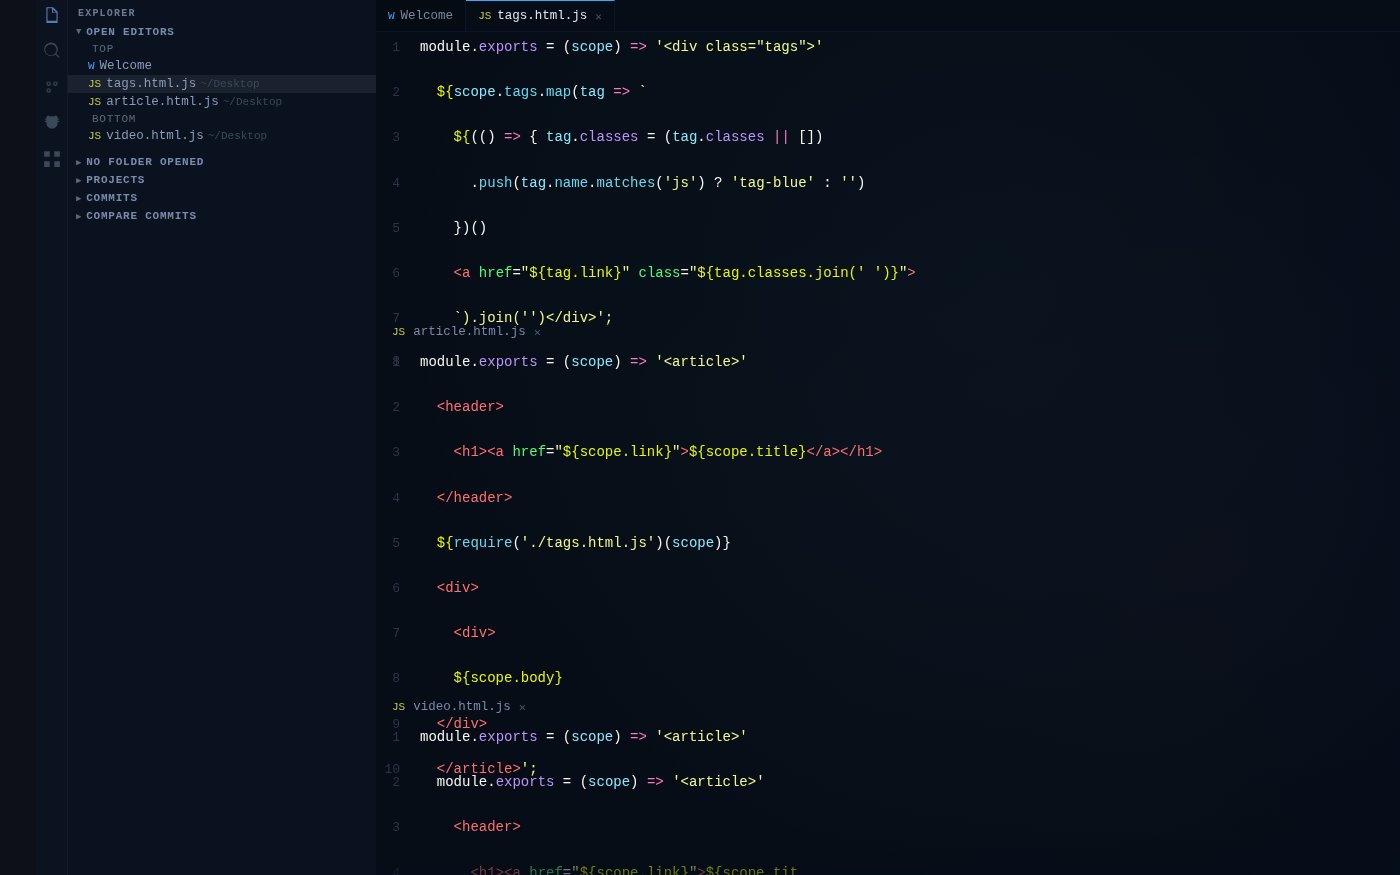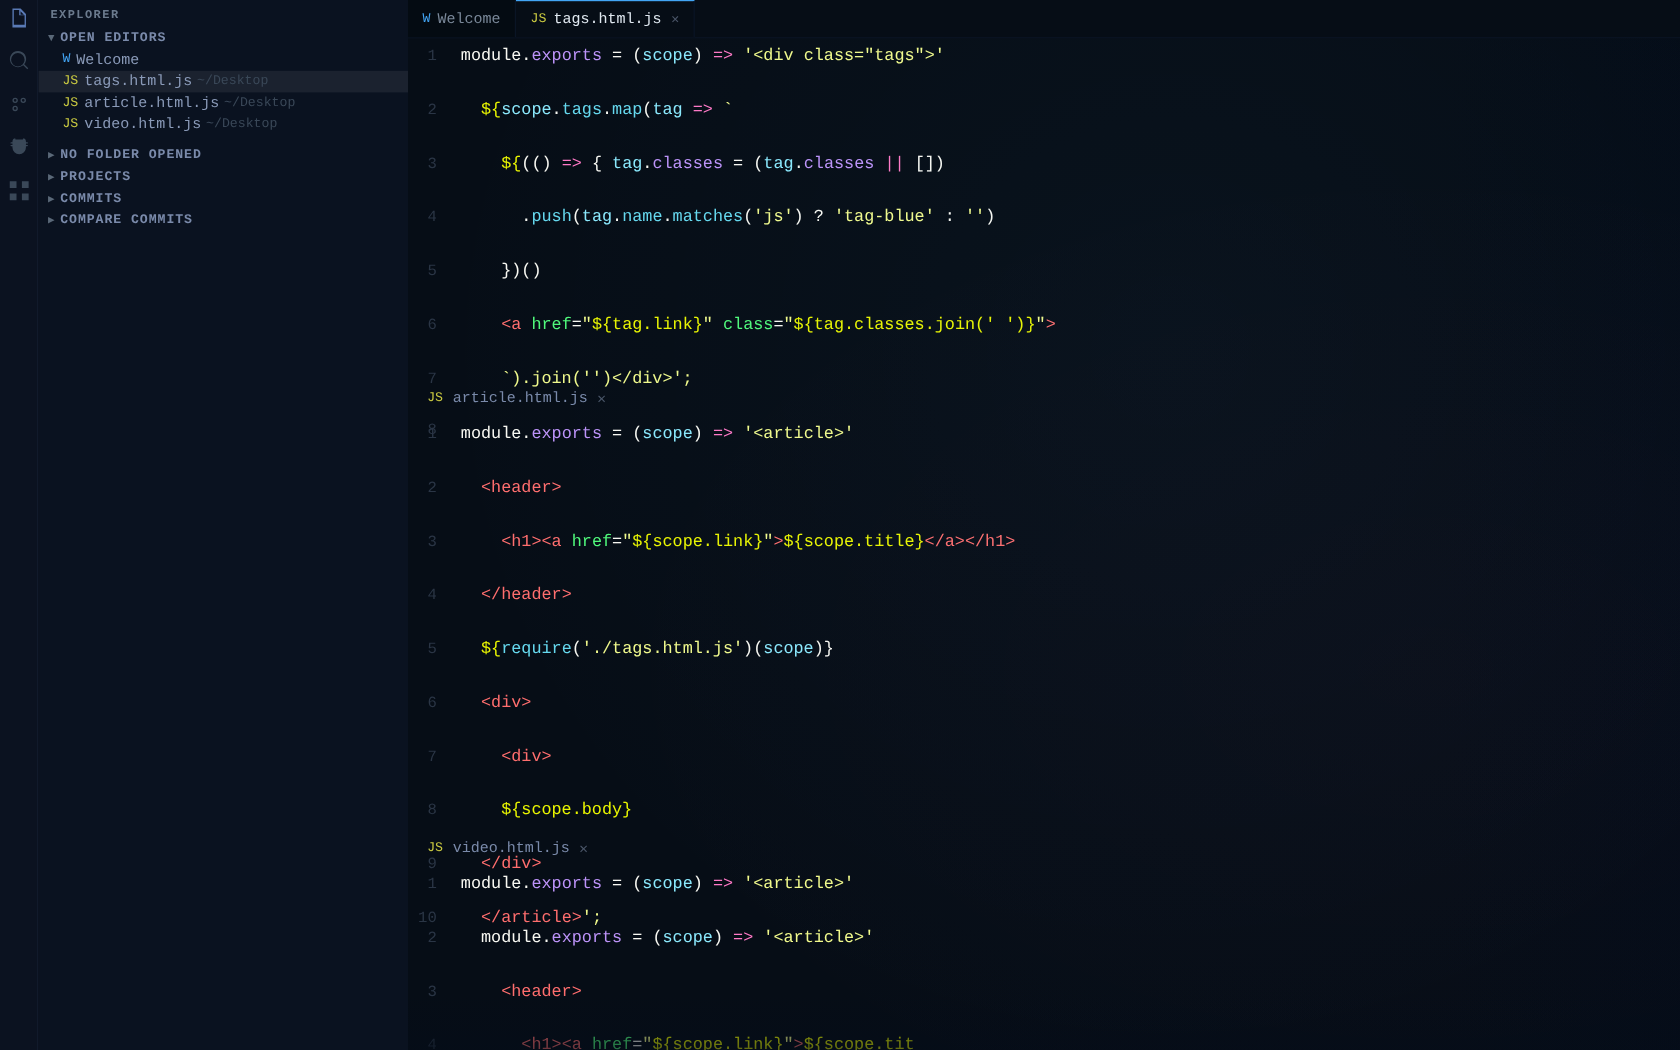--- a/index.html
+++ b/index.html
@@ -166,20 +166,21 @@
       height: 100%;
       background: linear-gradient(to right, transparent, rgba(4,12,24,0.8));
       pointer-events: none;
       z-index: 5;
     }
 
     
     .sidebar-wrapper {
       display: flex;
       height: 875px;
+      margin-left: 36px;
     }
 
     .sidebar-icons {
       width: 32px;
       background: #0b1220;
       display: flex;
       flex-direction: column;
       align-items: center;
       padding-top: 6px;
       gap: 18px;
@@ -267,39 +268,41 @@
   </div>
 
   <div class="sidebar-tree">
     <div class="explorer-title">EXPLORER</div>
 
     <div class="section-title">
       <span class="section-collapse">▼</span>
       <span>OPEN EDITORS</span>
     </div>
 
+    <div style="padding: 2px 8px 2px 24px; font-size:11px; color:#5a6878; text-transform:uppercase; letter-spacing:0.07em;">TOP</div>
 
     <div class="tree-item">
       <span class="icon welcome-icon">W</span>
       <span>Welcome</span>
     </div>
 
     <div class="tree-item" style="background:rgba(255,255,255,0.07);">
       <span class="icon js-icon">JS</span>
       <span>tags.html.js</span>
       <span class="path">~/Desktop</span>
     </div>
 
 
     <div class="tree-item">
       <span class="icon js-icon">JS</span>
       <span>article.html.js</span>
       <span class="path">~/Desktop</span>
     </div>
 
+    <div style="padding: 2px 8px 2px 24px; font-size:11px; color:#5a6878; text-transform:uppercase; letter-spacing:0.07em;">BOTTOM</div>
 
     <div class="tree-item">
       <span class="icon js-icon">JS</span>
       <span>video.html.js</span>
       <span class="path">~/Desktop</span>
     </div>
 
     <div class="section-title" style="margin-top:8px;">
       <span class="section-collapse">▶</span>
       <span>NO FOLDER OPENED</span>

